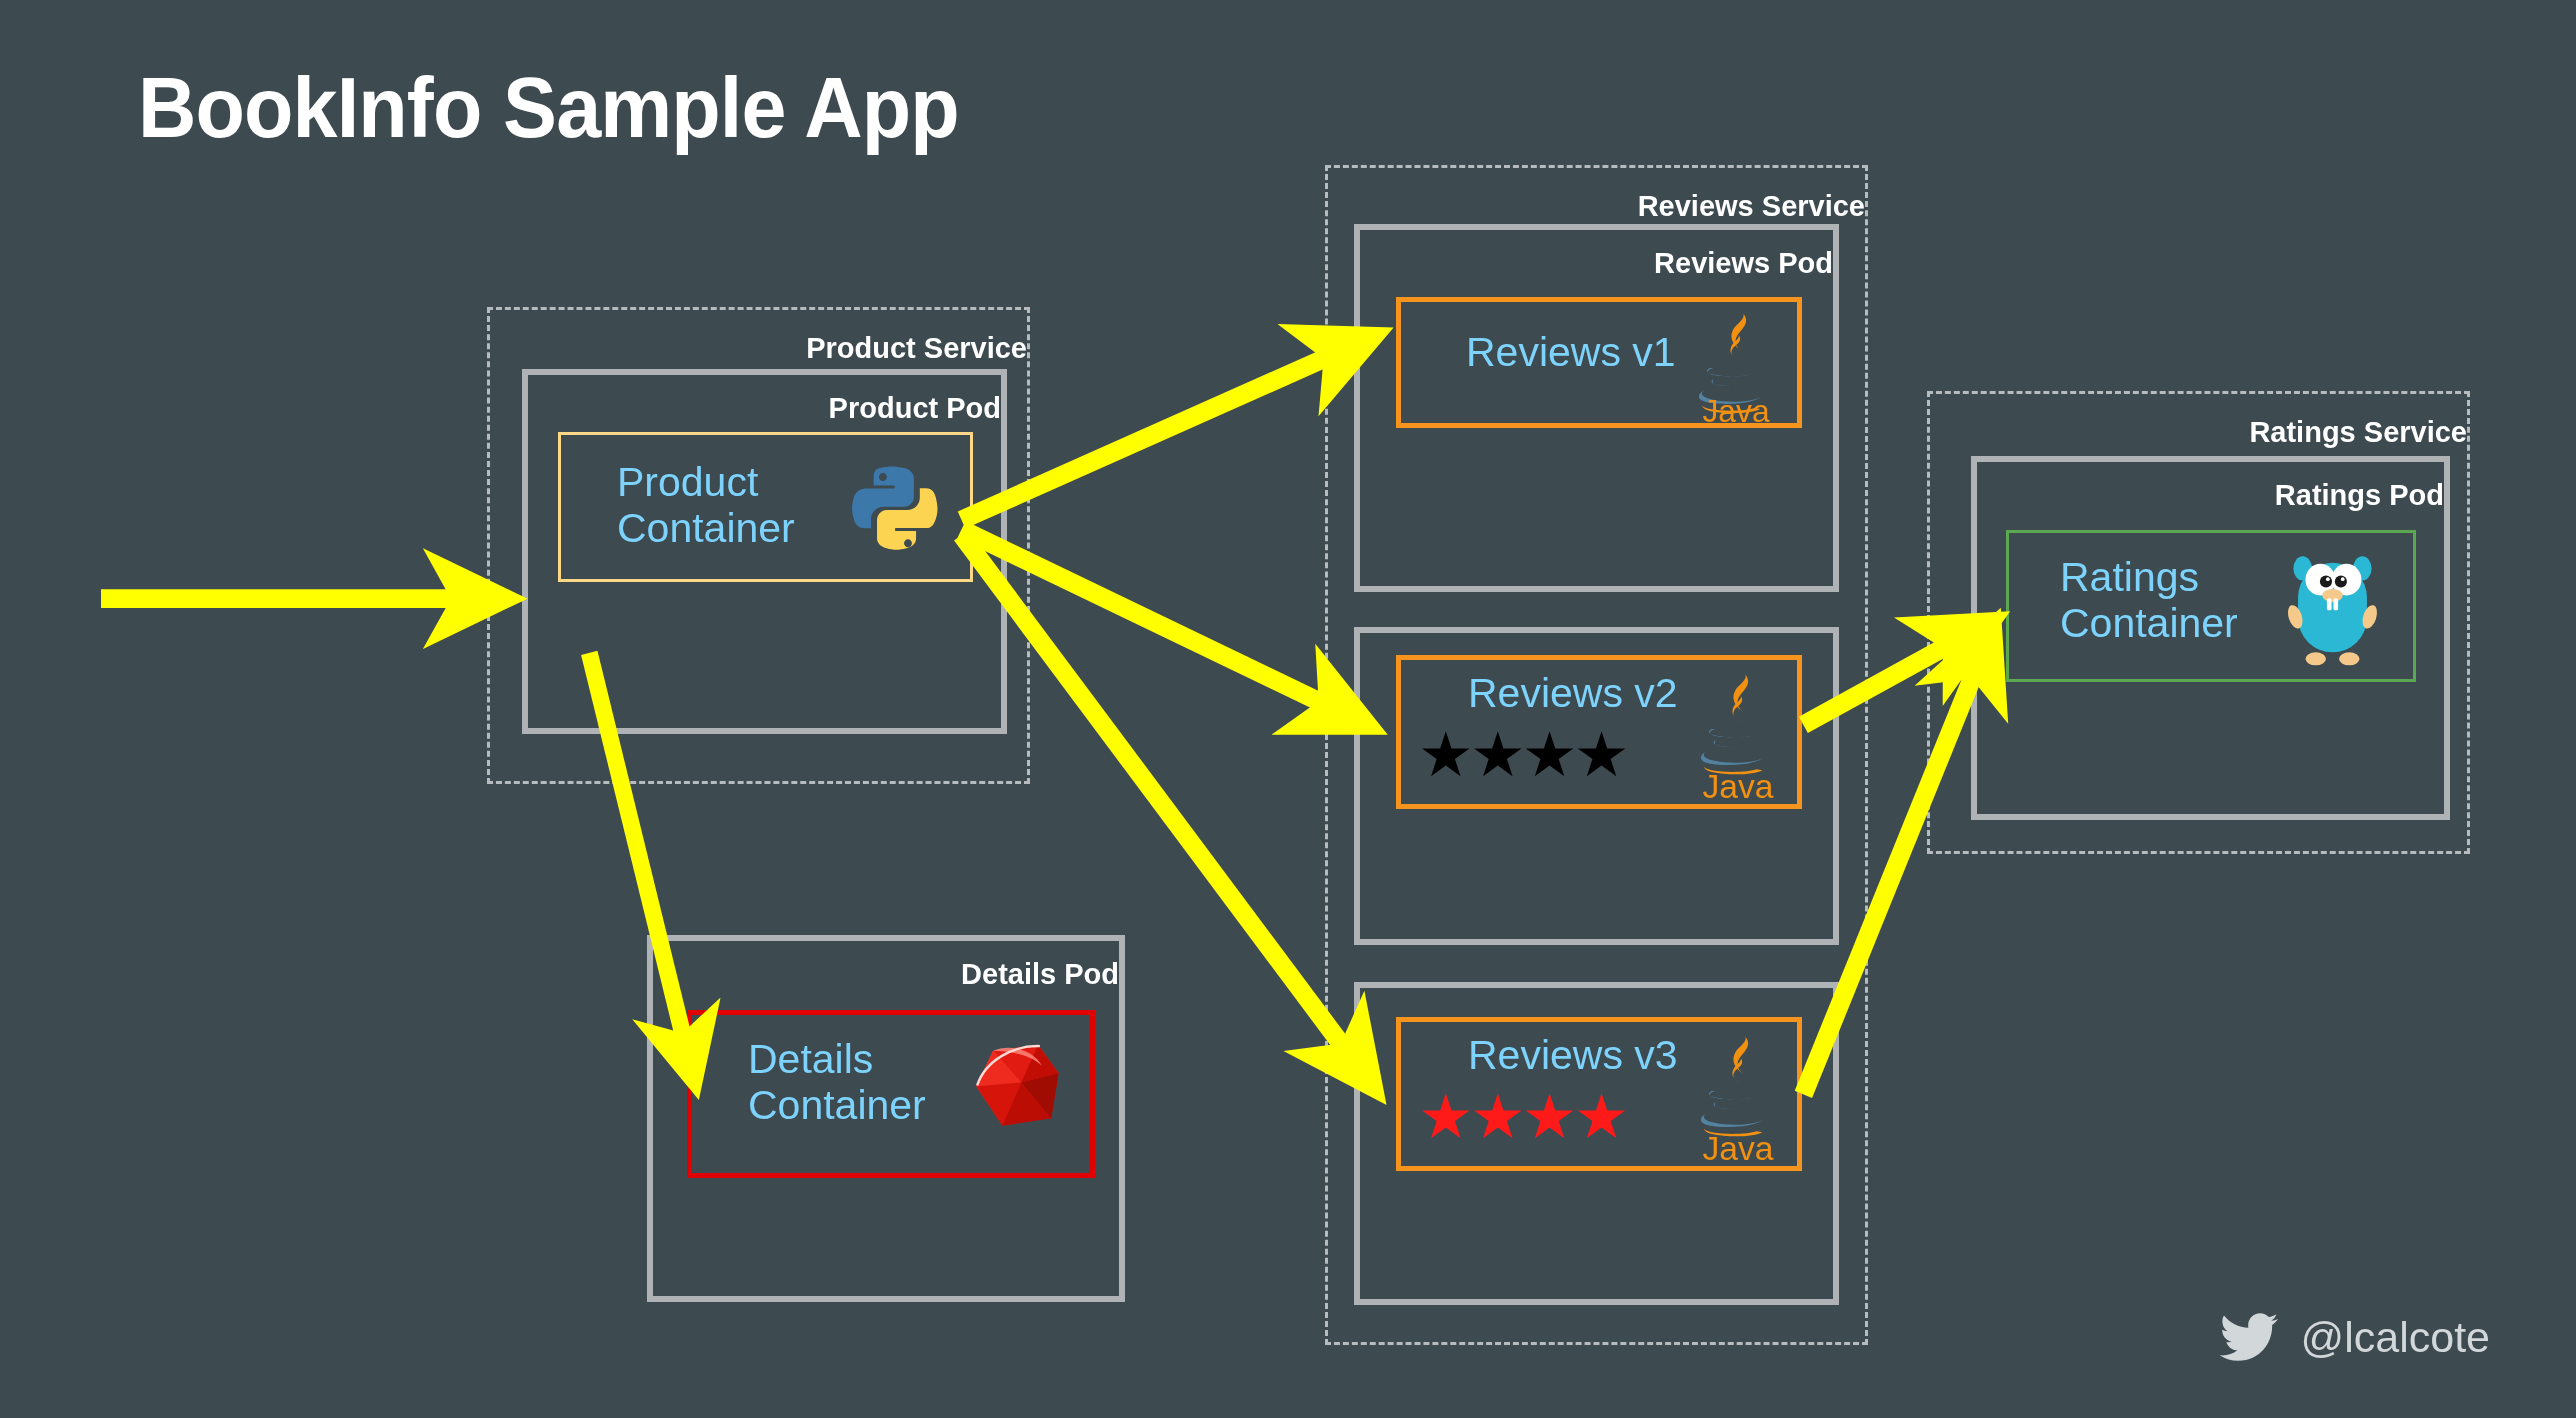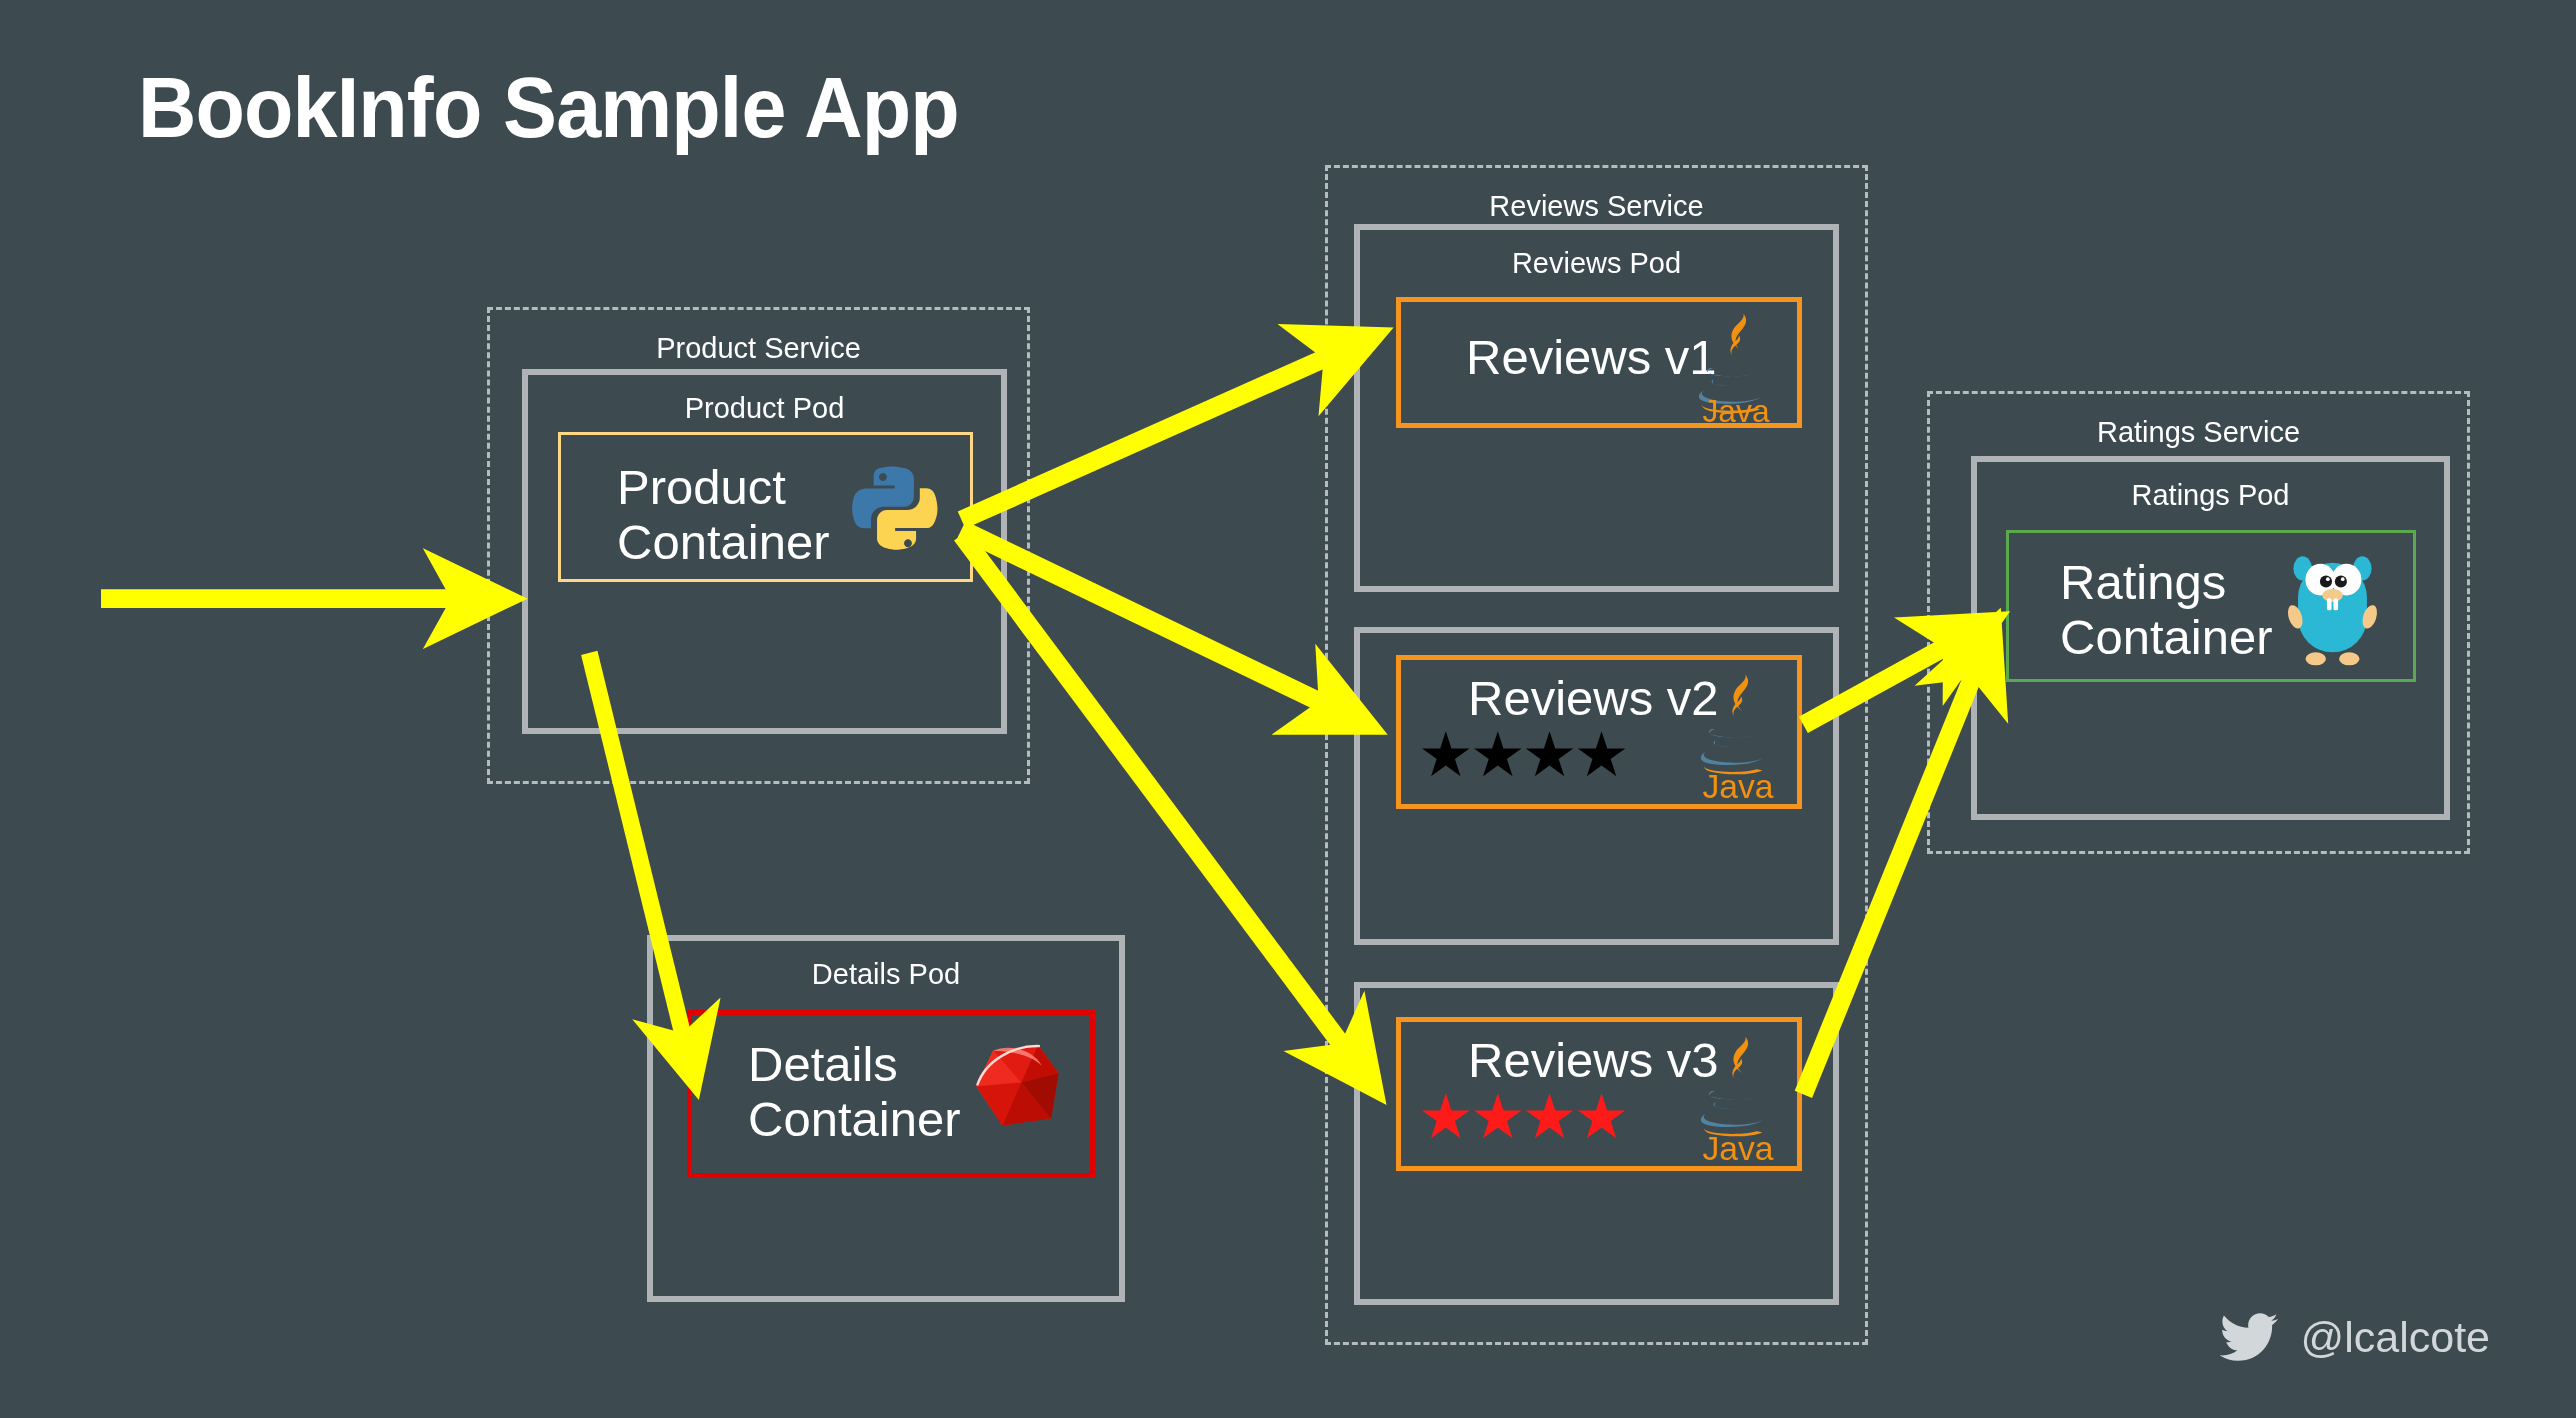--- a/index.html
+++ b/index.html
@@ -45,32 +45,33 @@
   }
   .container-box {
     position: absolute;
     border: 3.7px solid #ffd887;
     box-sizing: border-box;
   }
   .box-label {
     position: absolute;
     left: 0;
     right: 0;
-    text-align: center;
+    text-align: right;
     color: #ffffff;
     font-size: 29px;
     white-space: nowrap;
+    font-weight: bold;
   }
   .service-label { top: 22.4px; }
   .pod-label { top: 17px; }
 
   .container-title {
     position: absolute;
-    color: #ffffff;
-    font-size: 49px;
+    color: #7dd3fc;
+    font-size: 41px;
     line-height: 1.12;
     white-space: pre-line;
   }
 
   
   .logo {
     position: absolute;
   }
 
   .stars {

